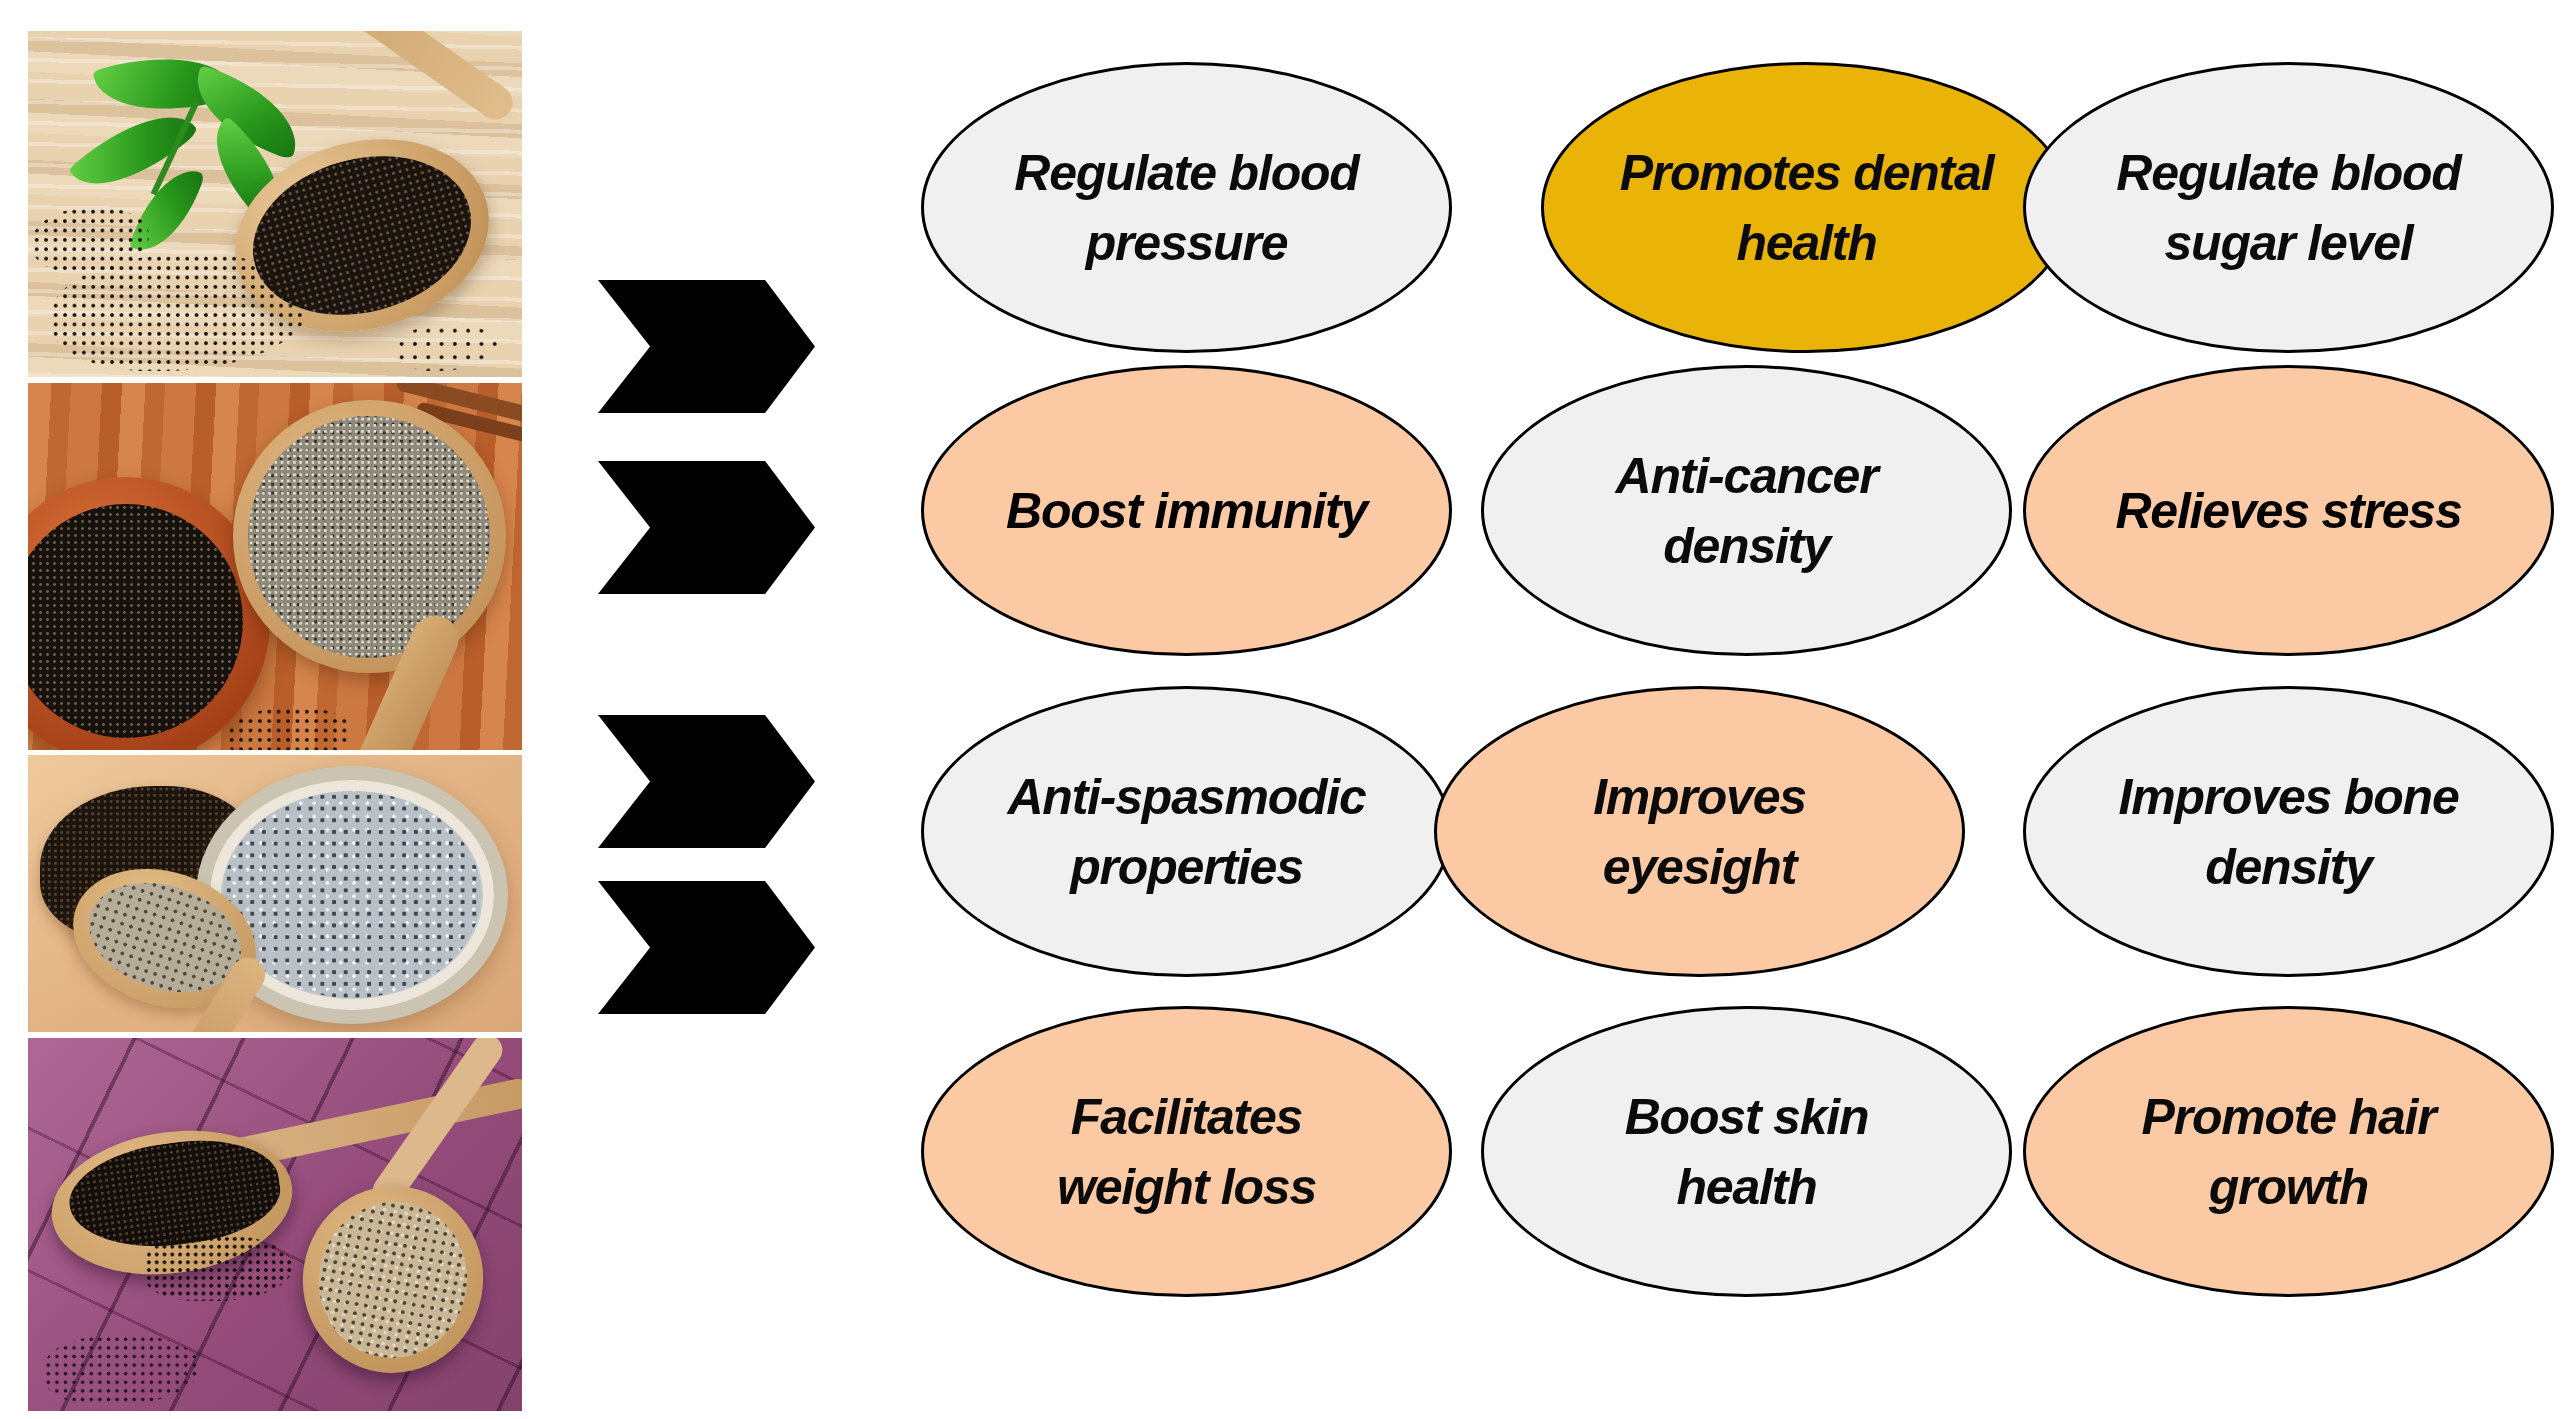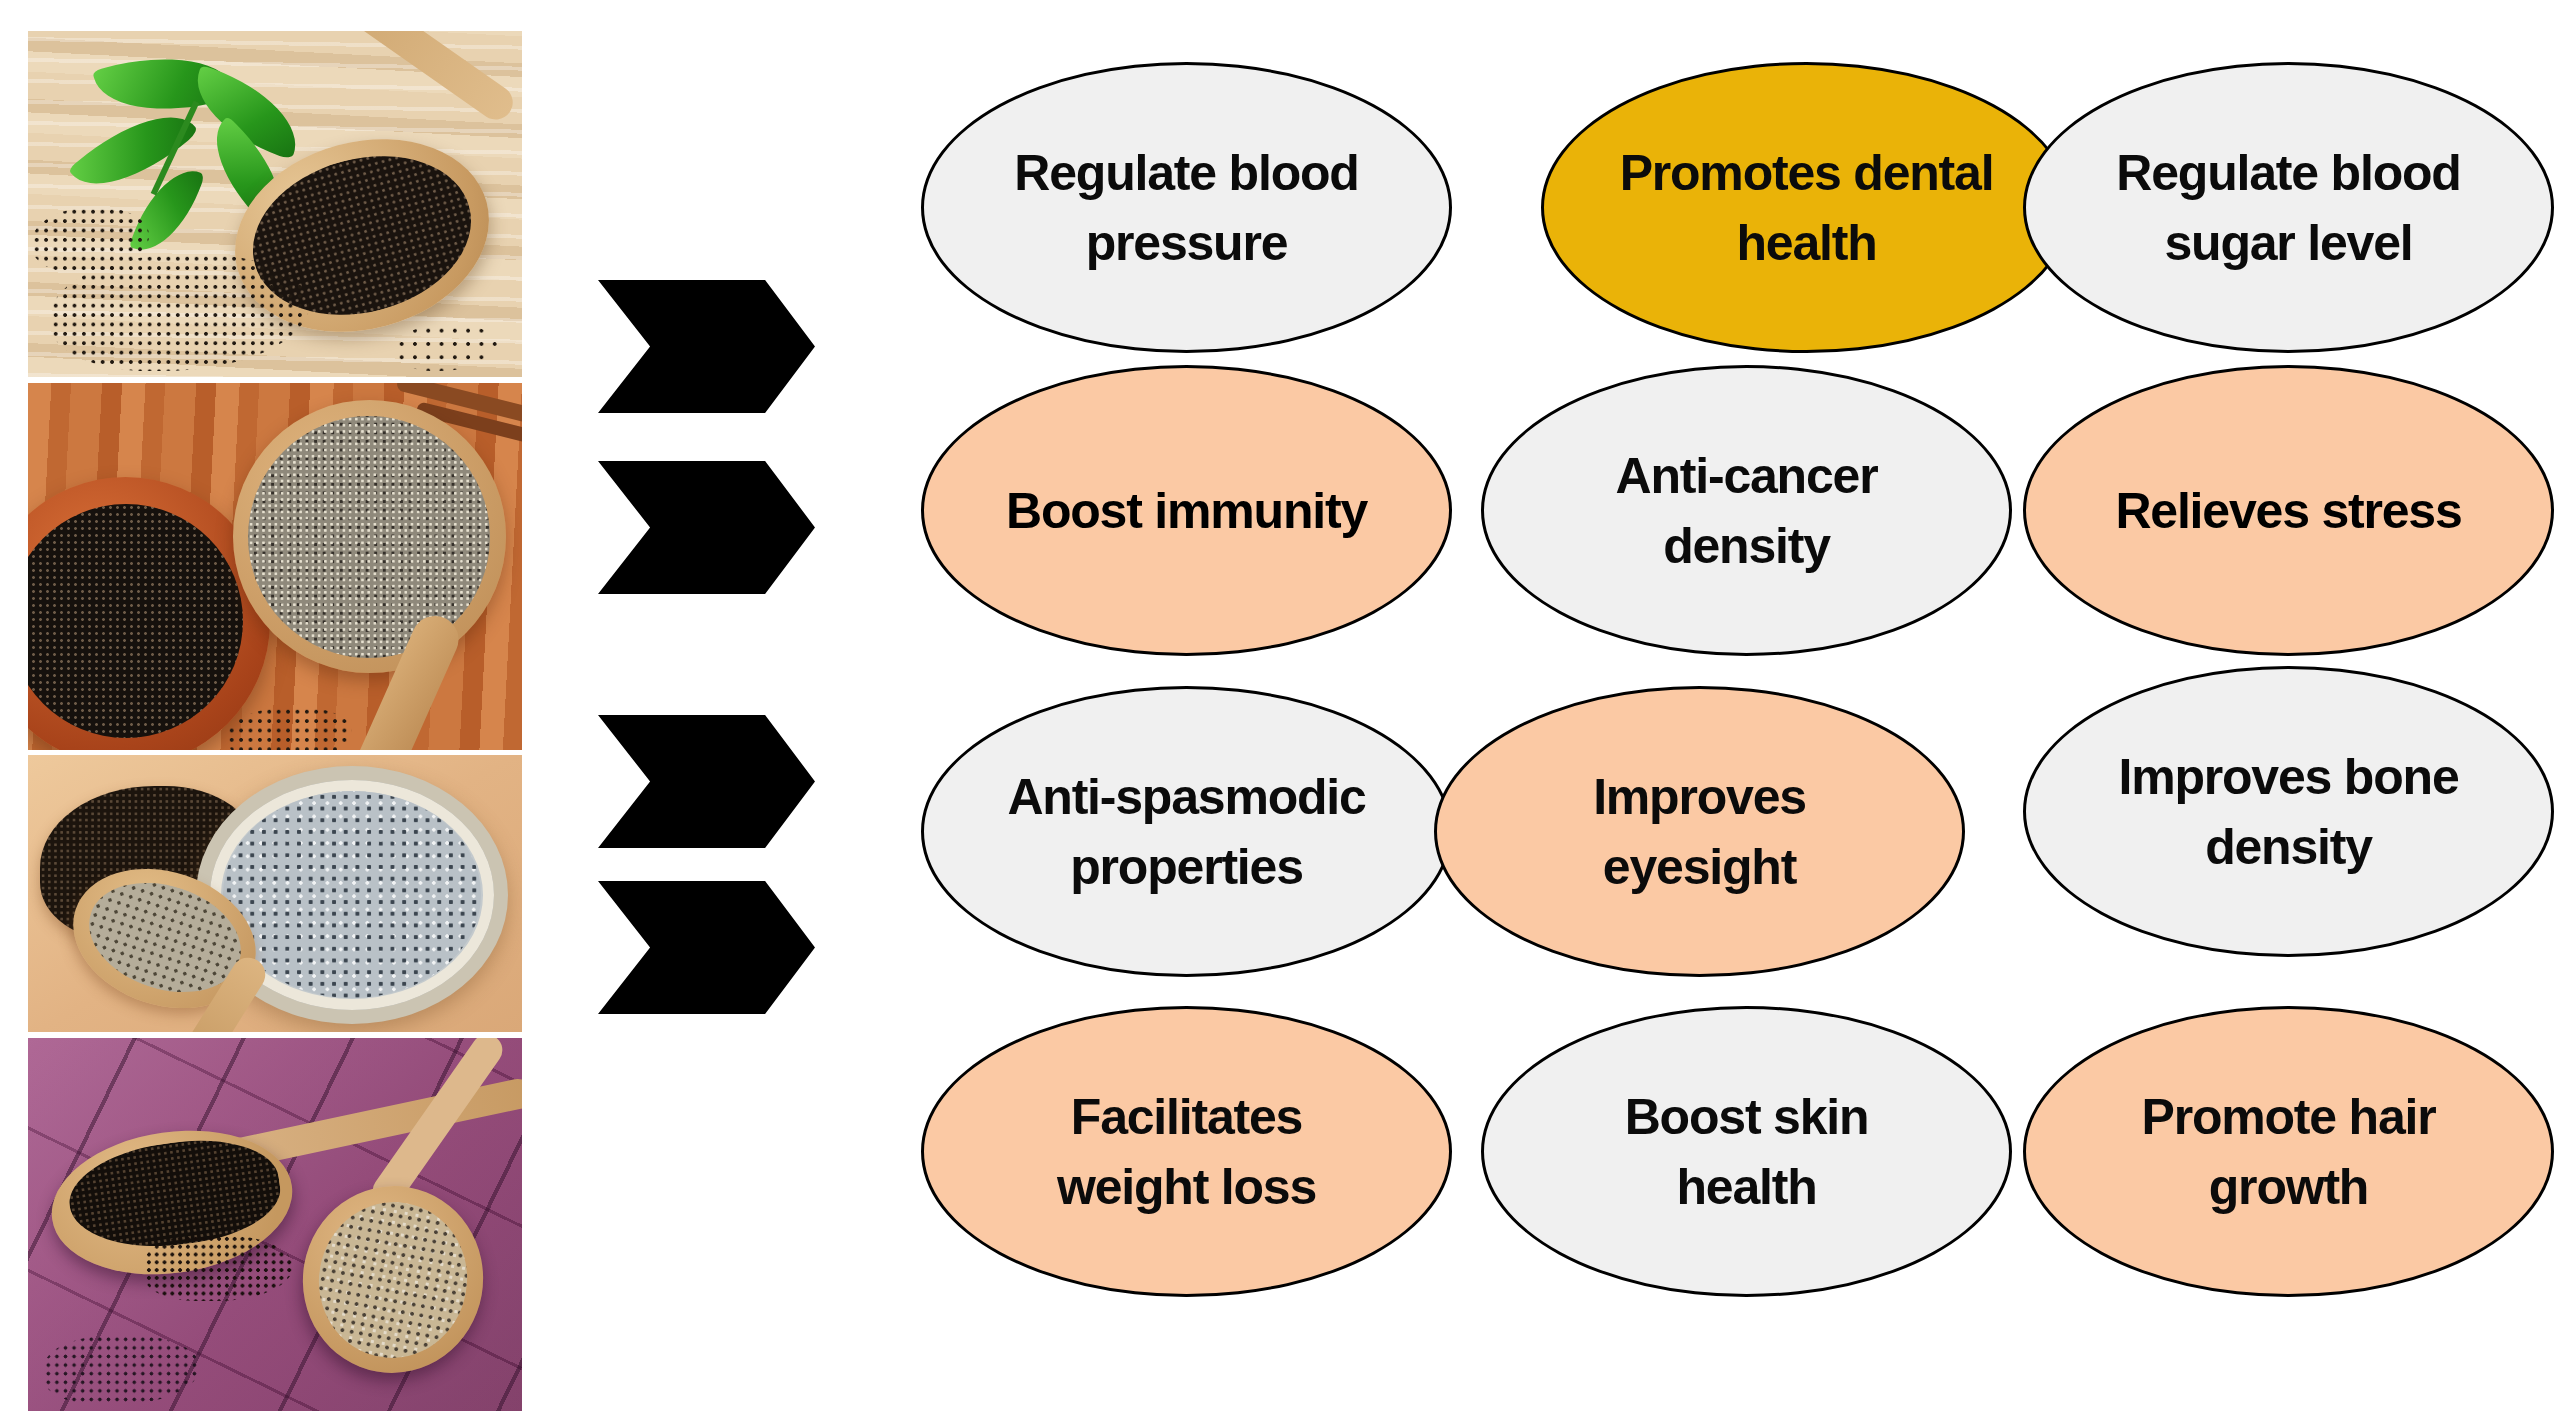--- a/index.html
+++ b/index.html
@@ -76,21 +76,21 @@
             background-size:9.4px 9.4px,11px 11px;background-position:0 0,3.9px 4.7px;}
   .p4-scat{width:156px;height:70px;left:15.6px;top:297px;background-image:radial-gradient(rgba(25,15,25,.9) 1.7px,transparent 2.1px);
            background-size:8.6px 8.6px;border-radius:50% 50% 60% 40%;}
 
   
   .chev{position:absolute;left:598px;width:217px;height:133px;
         clip-path:polygon(0% 0%,77% 0%,100% 50%,77% 100%,0% 100%,24% 50%);}
 
   
   .benefit{position:absolute;width:531px;height:291px;border:3.1px solid #000;border-radius:50%;
-           box-sizing:border-box;display:flex;align-items:center;justify-content:center;text-align:center;}
+           box-sizing:border-box;display:flex;align-items:center;justify-content:center;text-align:center;font-style:italic;}
   .benefit-label{font-size:50px;font-weight:700;line-height:1.4;letter-spacing:-1.2px;
                  white-space:pre-line;color:#0b0b0b;padding:0 47px;}
 </style>
 </head>
 <body>
 
 <div id="canvas">
 
   <div class="photo" id="photo1" title="Wooden spoon heaped with black basil seeds beside fresh green basil leaves on light wood">
     <div class="grain"></div>
@@ -171,21 +171,21 @@
         <div class="benefit-label" style="color: #000000;">Relieves stress</div>
       </div>
       <div class="benefit" style="left: 921px; top: 686px; background: rgb(240, 240, 240); border-color: rgb(0, 0, 0);">
         <div class="benefit-label" style="color: rgb(11, 11, 11);">Anti-spasmodic
 properties</div>
       </div>
       <div class="benefit" style="left: 1434px; top: 686px; background: rgb(251, 201, 164); border-color: rgb(0, 0, 0);">
         <div class="benefit-label" style="color: rgb(11, 11, 11);">Improves
 eyesight</div>
       </div>
-      <div class="benefit" style="left: 2023px; top: 666px; background: rgb(240, 240, 240); border-color: rgb(0, 0, 0);">
+      <div class="benefit" style="left: 2023px; top: 686px; background: rgb(240, 240, 240); border-color: rgb(0, 0, 0);">
         <div class="benefit-label" style="color: rgb(11, 11, 11);">Improves bone
 density</div>
       </div>
       <div class="benefit" style="left: 921px; top: 1006px; background: rgb(251, 201, 164); border-color: rgb(0, 0, 0);">
         <div class="benefit-label" style="color: rgb(11, 11, 11);">Facilitates
 weight loss</div>
       </div>
       <div class="benefit" style="left: 1481px; top: 1006px; background: rgb(240, 240, 240); border-color: rgb(0, 0, 0);">
         <div class="benefit-label" style="color: rgb(11, 11, 11);">Boost skin
 health</div>

